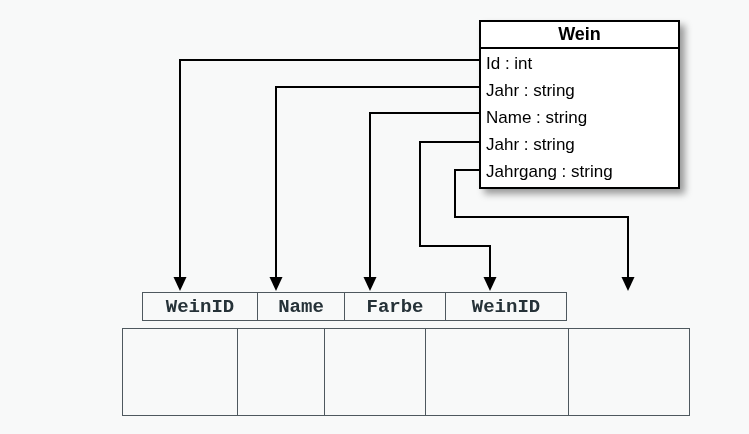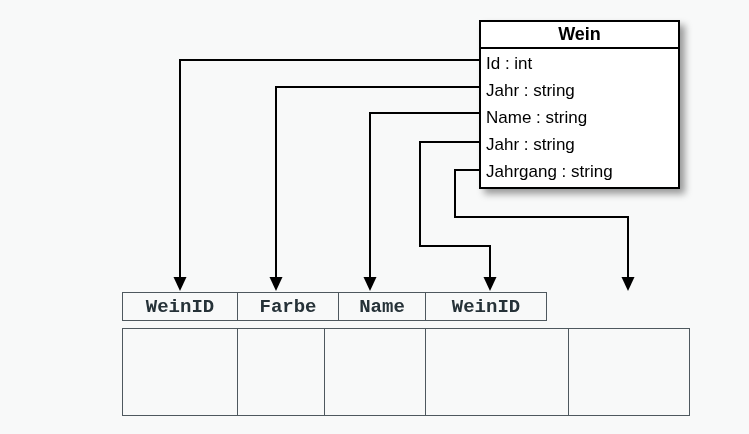--- a/index.html
+++ b/index.html
@@ -78,21 +78,21 @@
     color: #263238;
   }
   .table-row {
     position: absolute;
     left: 122px;
     display: flex;
     box-sizing: border-box;
     border: 1px solid #4e585e;
     background: transparent;
   }
-  .header-row { top: 292px; height: 29px; }
+  .header-row { top: 292px; height: 29px; margin-left: 20px; }
   .empty-row  { top: 328px; height: 88px; }
   .cell {
     box-sizing: border-box;
     border-right: 1px solid #4e585e;
     display: flex;
     align-items: center;
     justify-content: center;
     font-family: "Liberation Mono", "DejaVu Sans Mono", monospace;
     font-weight: bold;
     font-size: 19px;
@@ -137,22 +137,22 @@
       <div class="class-attr">Jahr : string</div>
       <div class="class-attr">Name : string</div>
       <div class="class-attr">Jahr : string</div>
       <div class="class-attr">Jahrgang : string</div>
     </div>
   </div>
 
 
   <div class="table-row header-row">
     <div class="cell w1">WeinID</div>
+    <div class="cell w2">Name</div>
     <div class="cell w3">Farbe</div>
-    <div class="cell w2">Name</div>
     <div class="cell w5">WeinID</div>
   </div>
 
   <div class="table-row empty-row">
     <div class="cell w1"></div>
     <div class="cell w2"></div>
     <div class="cell w3"></div>
     <div class="cell w4"></div>
     <div class="cell w5"></div>
   </div>

